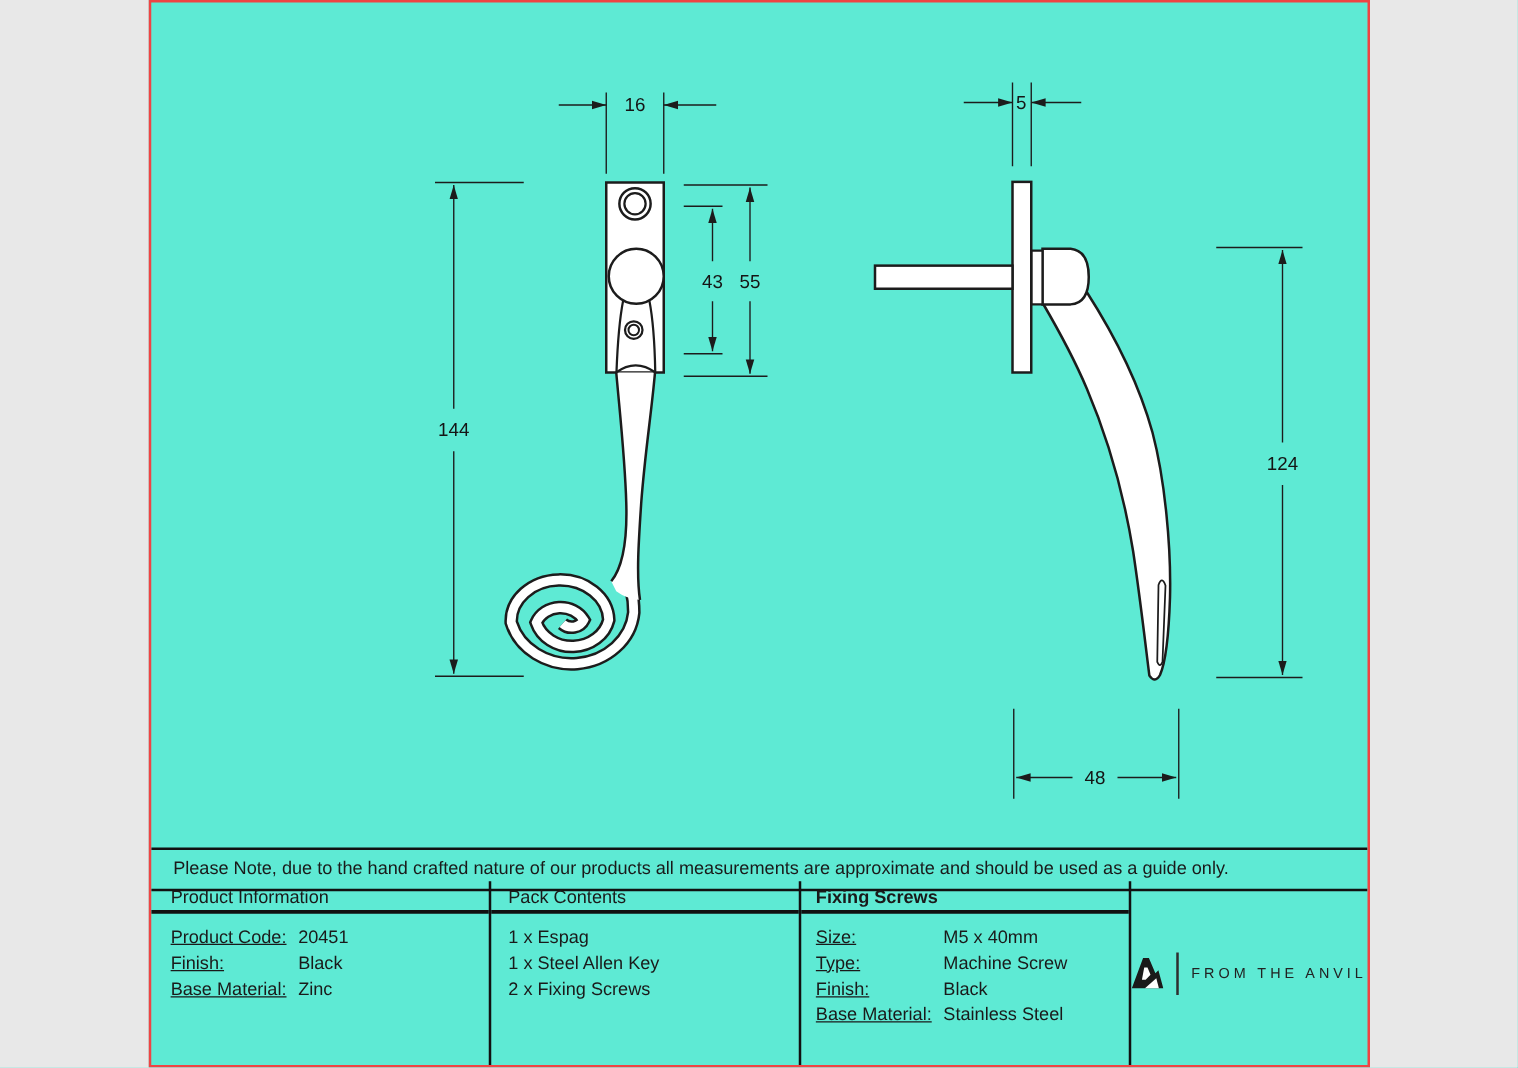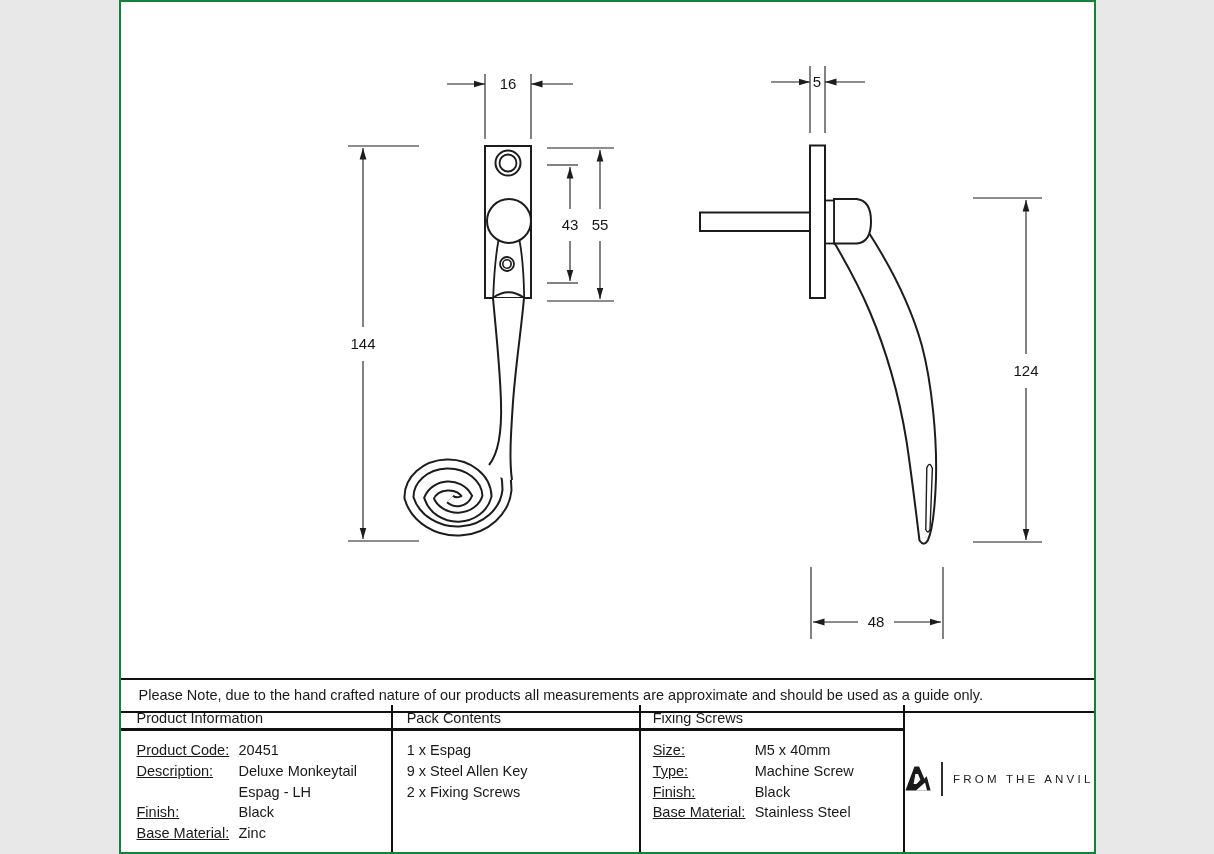--- a/index.html
+++ b/index.html
@@ -1,18 +1,18 @@
 <!DOCTYPE html>
 <html><head>
 <meta charset="utf-8">
 <style>
   html,body{margin:0;padding:0;background:#e8e8e8;}
   .sheet{
     position:relative;width:977px;height:854px;margin:0 auto;
-    background:#ffffff;border:2px solid #15803d;box-sizing:border-box;
+    background:#5eead4;border:2px solid #ef4444;box-sizing:border-box;
     font-family:"Liberation Sans",sans-serif;color:#1a1a1a;overflow:hidden;
   }
   .drawing-svg{position:absolute;left:0;top:0;}
   .drawing-svg text.dim{font-family:"Liberation Sans",sans-serif;font-size:15px;fill:#151515;text-anchor:middle;}
   .p2{fill:#fff;stroke:#1c1c1c;stroke-width:2;}
   .p18{fill:#fff;stroke:#1c1c1c;stroke-width:1.8;}
   .ln2{fill:none;stroke:#1c1c1c;stroke-width:2;}
   .ln18{fill:none;stroke:#1c1c1c;stroke-width:1.8;}
   .ln16{fill:none;stroke:#1c1c1c;stroke-width:1.6;}
   .dln{fill:none;stroke:#1c1c1c;stroke-width:1.1;}
@@ -27,21 +27,21 @@
   }
   .spec-table{
     position:absolute;left:0;right:0;top:703px;bottom:0;display:flex;
   }
   .col{box-sizing:border-box;border-right:2px solid #111;}
   .col:last-child{border-right:none;}
   .col-header{
     box-sizing:border-box;height:26px;border-bottom:3px solid #111;
     padding:5px 0 0 16px;font-size:14.5px;
   }
-  .col3 .col-header{padding-left:12px;}
+  .col3 .col-header{padding-left:12px;font-weight:bold;}
   .col2 .col-header{padding-left:14px;}
   .col-body{padding:9px 0 0 16px;font-size:14.5px;line-height:20.8px;}
   .col2 .col-body{padding-left:14px;text-align:right;}
   .col3 .col-body{padding-left:12px;}
   .kv{display:flex;}
   .kv .k{width:102px;flex:0 0 102px;text-decoration:underline;}
   .logo-col{display:flex;align-items:center;justify-content:flex-start;}
   .logo{display:flex;align-items:center;}
   .logo-divider{width:2px;height:34px;background:#2e2e2e;margin:0 10px;}
   .logo-text{font-size:11.5px;letter-spacing:3.2px;color:#222;white-space:nowrap;}
@@ -144,42 +144,38 @@
   <div class="spec-table">
 
     <div class="col col1" style="width:350px">
       <div class="col-header">Product Information</div>
       <div class="col-body">
         <div class="kv">
           <span class="k">Product Code:</span>
           <span class="v">20451</span>
         </div>
         <div class="kv">
-          <span class="k">Description:</span>
-          <span class="v">Deluxe Monkeytail Espag - LH</span>
-        </div>
-        <div class="kv">
           <span class="k">Finish:</span>
           <span class="v">Black</span>
         </div>
         <div class="kv">
           <span class="k">Base Material:</span>
           <span class="v">Zinc</span>
         </div>
       </div>
     </div>
 
     <div class="col col2" style="width:319px">
       <div class="col-header">Pack Contents</div>
       <div class="col-body">
         <div class="kv">
           <span>1 x Espag</span>
         </div>
         <div class="kv">
-          <span>9 x Steel Allen Key</span>
+          <span>1 x Steel Allen Key</span>
         </div>
         <div class="kv">
           <span>2 x Fixing Screws</span>
         </div>
       </div>
     </div>
 
     <div class="col col3" style="width:340px">
       <div class="col-header">Fixing Screws</div>
       <div class="col-body">

